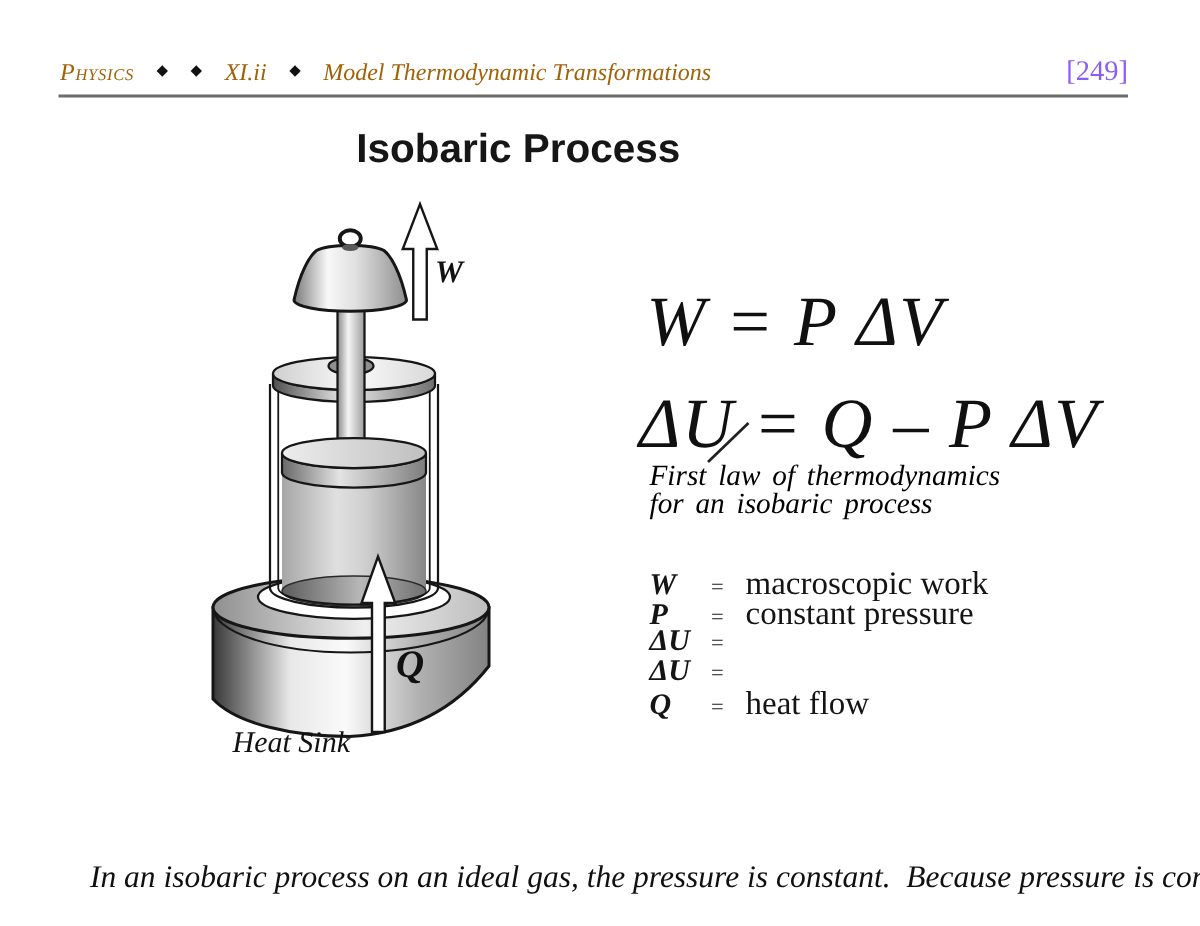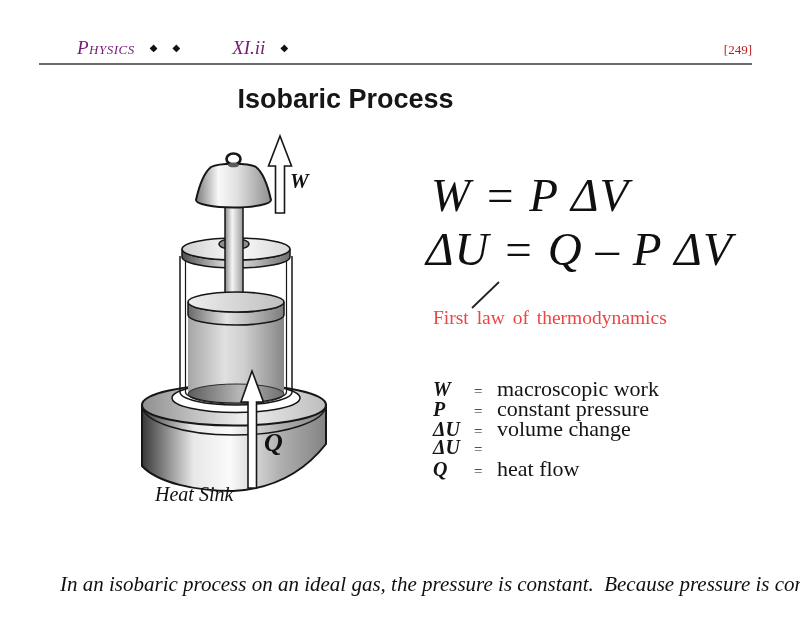--- a/index.html
+++ b/index.html
@@ -7,44 +7,44 @@
     width:800px; height:617px; position:relative; overflow:hidden;
     background:#ffffff; color:#141414;
     font-family:"Liberation Serif", serif;
   }
   
   .hdr {
     position:absolute; left:40px; top:37px; width:712px;
     display:flex; align-items:baseline; justify-content:space-between;
   }
   .hdr-left { display:flex; align-items:baseline; gap:15px; }
-  .hdr-item { font-style:italic; font-size:19px; color:#701a75; white-space:nowrap;margin-left:37px; }
+  .hdr-item { font-style:italic; font-size:16px; color:#a16207; white-space:nowrap; }
   .smallcaps { font-variant:small-caps; letter-spacing:0.5px; }
   .diamond { font-style:normal; font-size:10px; transform:translateY(-3px); color:#111; }
-  .pagenum { font-size:13px; color:#b91c1c; }
+  .pagenum { font-size:19px; color:#8b5cf6; }
   .rule { position:absolute; left:39px; top:63px; width:713px; height:2px; background:#6b6b6b; }
   
   .title {
     position:absolute; left:0; top:84px; width:691px; text-align:center;
     font-family:"Liberation Sans", sans-serif; font-weight:bold;
     font-size:27px; color:#161616;
   }
   
   .figure { position:absolute; left:90px; top:125px; }
   
   .eq {
     position:absolute; font-style:italic; font-size:47px; line-height:1;
-    white-space:pre; letter-spacing:1px; color:#101010;
+    white-space:pre; letter-spacing:1px; color:#101010;margin-top:20px;
   }
   .eq1 { left:431px; top:172px; }
-  .eq2 { left:426px; top:226px; }
+  .eq2 { left:426px; top:240px; }
   .slash-wrap { position:absolute; left:466px; top:278px; }
   .note {
-    position:absolute; left:433px; top:308px; 
-    font-size:19.5px; line-height:19px; word-spacing:3px; color:#ef4444;
+    position:absolute; left:433px; top:308px; font-style:italic;
+    font-size:19.5px; line-height:19px; word-spacing:3px; color:#000000;
   }
   
   .defs { position:absolute; left:433px; top:376px; }
   .def-row { display:flex; align-items:baseline; height:20px; }
   .def-sym { width:41px; font-weight:bold; font-style:italic; font-size:20px; white-space:pre; }
   .def-eq  { width:23px; font-size:15px; }
   .def-meaning { font-size:22px; }
   
   .summary {
     position:absolute; left:60px; top:528px; width:740px;
@@ -55,20 +55,21 @@
 </head>
 <body>
 
 <div class="hdr">
   <div class="hdr-left">
     <span class="hdr-item smallcaps">Physics</span>
     <span class="diamond">◆</span>
     <span class="diamond">◆</span>
     <span class="hdr-item">XI.ii</span>
     <span class="diamond">◆</span>
+    <span class="hdr-item">Model Thermodynamic Transformations</span>
   </div>
   <span class="pagenum">[249]</span>
 </div>
 <div class="rule"></div>
 
 <div class="title">Isobaric Process</div>
 
 <svg class="figure" width="260" height="400" viewBox="90 125 260 400" xmlns="http://www.w3.org/2000/svg">
   <defs>
     <linearGradient id="bellGrad" gradientUnits="userSpaceOnUse" x1="196" y1="0" x2="271" y2="0">
@@ -175,37 +176,37 @@
 
 <div class="eq eq1">W = P ΔV</div>
 <div class="eq eq2">ΔU = Q – P ΔV</div>
 
 <svg class="slash-wrap" width="40" height="34" xmlns="http://www.w3.org/2000/svg">
   <line x1="33" y1="4" x2="6" y2="30" stroke="#222" stroke-width="1.8"></line>
 </svg>
 
 <div class="note">
   <div>First law of thermodynamics</div>
+  <div>for an isobaric process</div>
 </div>
 
 <div class="defs">
   <div class="def-row">
     <span class="def-sym">W</span>
     <span class="def-eq">=</span>
     <span class="def-meaning">macroscopic work</span>
   </div>
   <div class="def-row">
     <span class="def-sym">P</span>
     <span class="def-eq">=</span>
     <span class="def-meaning">constant pressure</span>
   </div>
   <div class="def-row">
     <span class="def-sym">ΔU</span>
     <span class="def-eq">=</span>
-    <span class="def-meaning">volume change</span>
   </div>
   <div class="def-row">
     <span class="def-sym">ΔU</span>
     <span class="def-eq">=</span>
   </div>
   <div class="def-row">
     <span class="def-sym">Q</span>
     <span class="def-eq">=</span>
     <span class="def-meaning">heat flow</span>
   </div>

